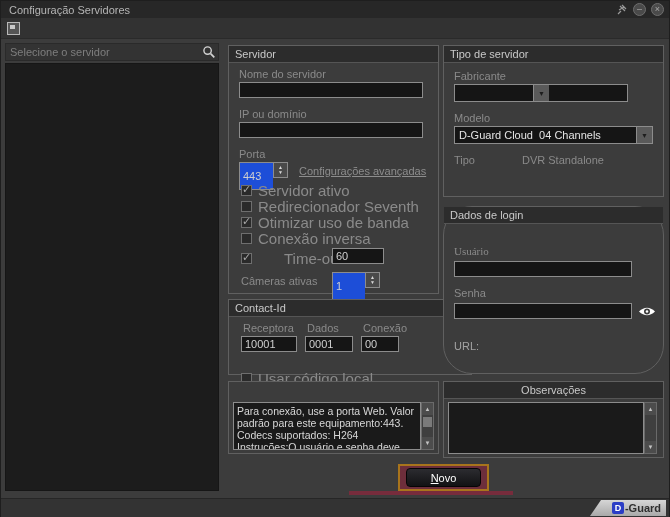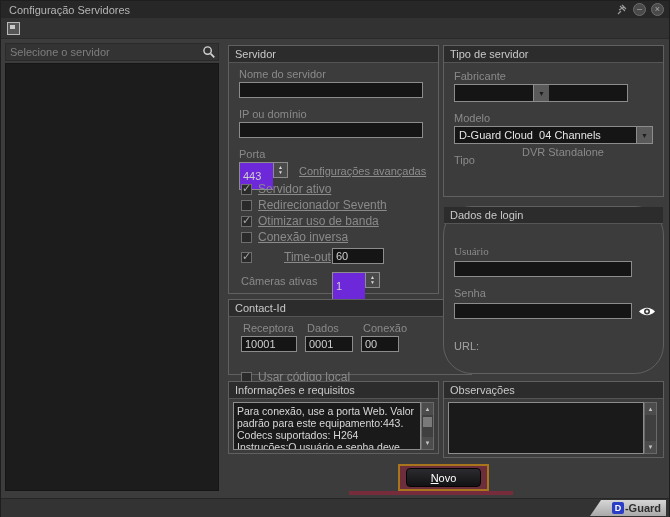--- a/index.html
+++ b/index.html
@@ -35,31 +35,31 @@
 
   
   .panel { position:absolute; border:1px solid #606060; background:#3c3c3c; }
   .panel .ph { height:17px; background:#2c2c2c; color:#c9c9c9; font-size:11px; padding:2px 6px; border-bottom:1px solid #555; }
 
   .lbl { position:absolute; color:#8a8a8a; font-size:11px; white-space:nowrap; }
   .tin { position:absolute; background:#151515; border:1px solid #8c8c8c; color:#cfcfcf; font-size:11px; padding:0 3px; font-family:"Liberation Sans", sans-serif; outline:none; height:16px; }
 
   
   .spin-wrap { position:absolute; display:flex; height:16px; }
-  .spin-wrap .tin2 { background:#6d28d9; border:1px solid #8c8c8c; border-right:none; color:#cfcfcf; font-size:11px; padding:0 3px; width:34px; height:28px; outline:none; font-family:"Liberation Sans", sans-serif; }
+  .spin-wrap .tin2 { background:#1d4ed8; border:1px solid #8c8c8c; border-right:none; color:#cfcfcf; font-size:11px; padding:0 3px; width:34px; height:28px; outline:none; font-family:"Liberation Sans", sans-serif; }
   .spin-btn { width:15px; height:16px; background:#4a4a4a; border:1px solid #8c8c8c; display:flex; flex-direction:column; align-items:center; justify-content:center; color:#d8d8d8; }
   .spin-btn span { font-size:5px; line-height:5px; }
 
   .link { position:absolute; color:#8d8d8d; text-decoration:underline; font-size:11px; cursor:pointer; white-space:nowrap; }
 
   
   .cb-row { position:absolute; display:flex; align-items:center; gap:6px; }
   .cb { width:11px; height:11px; background:#2a2a2a; border:1px solid #6e6e6e; position:relative; flex:0 0 11px; }
   .cb.checked::after { content:"\2713"; position:absolute; left:0px; top:-3px; color:#a8a8a8; font-size:11px; }
-  .cb-label { color:#8a8a8a; font-size:12px; white-space:nowrap;text-decoration:underline; }
+  .cb-label { color:#8a8a8a; font-size:15px; white-space:nowrap; }
 
   
   .select { position:absolute; height:18px; background:#151515; border:1px solid #8c8c8c; display:flex; align-items:center; }
   .select .sel-text { flex:1; color:#e4e4e4; font-size:11px; padding:0 4px; white-space:pre; overflow:hidden; }
   .dd-btn { width:16px; height:100%; background:#5a5a5a; border-left:1px solid #8c8c8c; display:flex; align-items:center; justify-content:center; color:#1d1d1d; font-size:7px; }
 
   
   .tarea { position:absolute; background:#1a1a1a; border:1px solid #8c8c8c; color:#d8d8d8; font-size:10.5px; line-height:12px; padding:2px 3px; white-space:pre-wrap; overflow:hidden; font-family:"Liberation Sans", sans-serif; }
   .sbar { position:absolute; width:13px; background:#3f3f3f; border:1px solid #6a6a6a; display:flex; flex-direction:column; }
   .sb-btn { height:12px; background:#4c4c4c; color:#c4c4c4; font-size:6px; display:flex; align-items:center; justify-content:center; }
@@ -170,21 +170,20 @@
     <input class="tin" style="left: 12px; top: 36px; width: 56px;" value="10001">
     <input class="tin" style="left: 76px; top: 36px; width: 48px;" value="0001">
     <input class="tin" style="left: 132px; top: 36px; width: 38px;" value="00">
     <div class="cb-row" style="left:12px; top:58px;margin-top:12px;">
       <span class="cb"></span>
       <span class="cb-label">Usar código local</span>
     </div>
   </div>
 
   <div class="panel" style="left:227px; top:380px; width:211px; height:73px;">
-    <div class="ph">Informações e requisitos</div>
     <div class="tarea" style="left:4px; top:20px; width:188px; height:48px;">Para conexão, use a porta Web. Valor padrão para este equipamento:443.
 Codecs suportados: H264
 Instruções:O usuário e senha deve</div>
     <div class="sbar" style="left:192px; top:20px; height:48px;">
       <div class="sb-btn">▲</div>
       <div class="sb-track">
           <div class="sb-thumb"></div>
         </div>
       <div class="sb-btn">▼</div>
     </div>
@@ -196,40 +195,40 @@
     <div class="select" style="left:10px; top:38px; width:174px;flex-direction:column;">
       <span class="sel-text">Seventh</span>
       <div class="dd-btn">▼</div>
     </div>
     <span class="lbl" style="left:10px; top:66px;">Modelo</span>
     <div class="select" style="left:10px; top:80px; width:199px;">
       <span class="sel-text">D-Guard Cloud  04 Channels</span>
       <div class="dd-btn">▼</div>
     </div>
     <span class="lbl" style="left:10px; top:108px;">Tipo</span>
-    <span class="lbl" style="left:78px; top:100px;text-align:right;">DVR Standalone</span>
+    <span class="lbl" style="left:78px; top:108px;text-align:right;">DVR Standalone</span>
   </div>
 
   <div class="panel" style="left:442px; top:205px; width:221px; height:168px;border-radius:29px;">
     <div class="ph">Dados de login</div>
     <span class="lbl" style="left:10px; top:38px;font-family:Liberation Serif, serif;">Usuário</span>
     <input class="tin" style="left: 10px; top: 54px; width: 178px;" value="">
     <span class="lbl" style="left:10px; top:80px;">Senha</span>
     <input class="tin" type="password" style="left: 10px; top: 96px; width: 178px;" value="">
     <span class="eye" style="left:194px; top:98px;">
       <svg width="18" height="13" viewBox="0 0 18 13">
           <path d="M1 6.5 Q9 -1 17 6.5 Q9 14 1 6.5 Z" fill="#ffffff"></path>
           <circle cx="9" cy="6.5" r="3" fill="#3c3c3c"></circle>
           <circle cx="9" cy="6.5" r="1.3" fill="#ffffff"></circle>
         </svg>
     </span>
     <span class="lbl" style="left:10px; top:133px; color:#a2a2a2;">URL:</span>
   </div>
 
-  <div class="panel" style="left:442px; top:380px; width:221px; height:77px;">
+  <div class="panel" style="left:442px; top:380px; width:221px; height:77px;text-align:center;">
     <div class="ph">Observações</div>
     <div class="tarea" style="left:4px; top:20px; width:196px; height:52px;"></div>
     <div class="sbar" style="left:200px; top:20px; height:52px;">
       <div class="sb-btn">▲</div>
       <div class="sb-track"></div>
       <div class="sb-btn">▼</div>
     </div>
   </div>
 
   <div class="annotation"></div>

